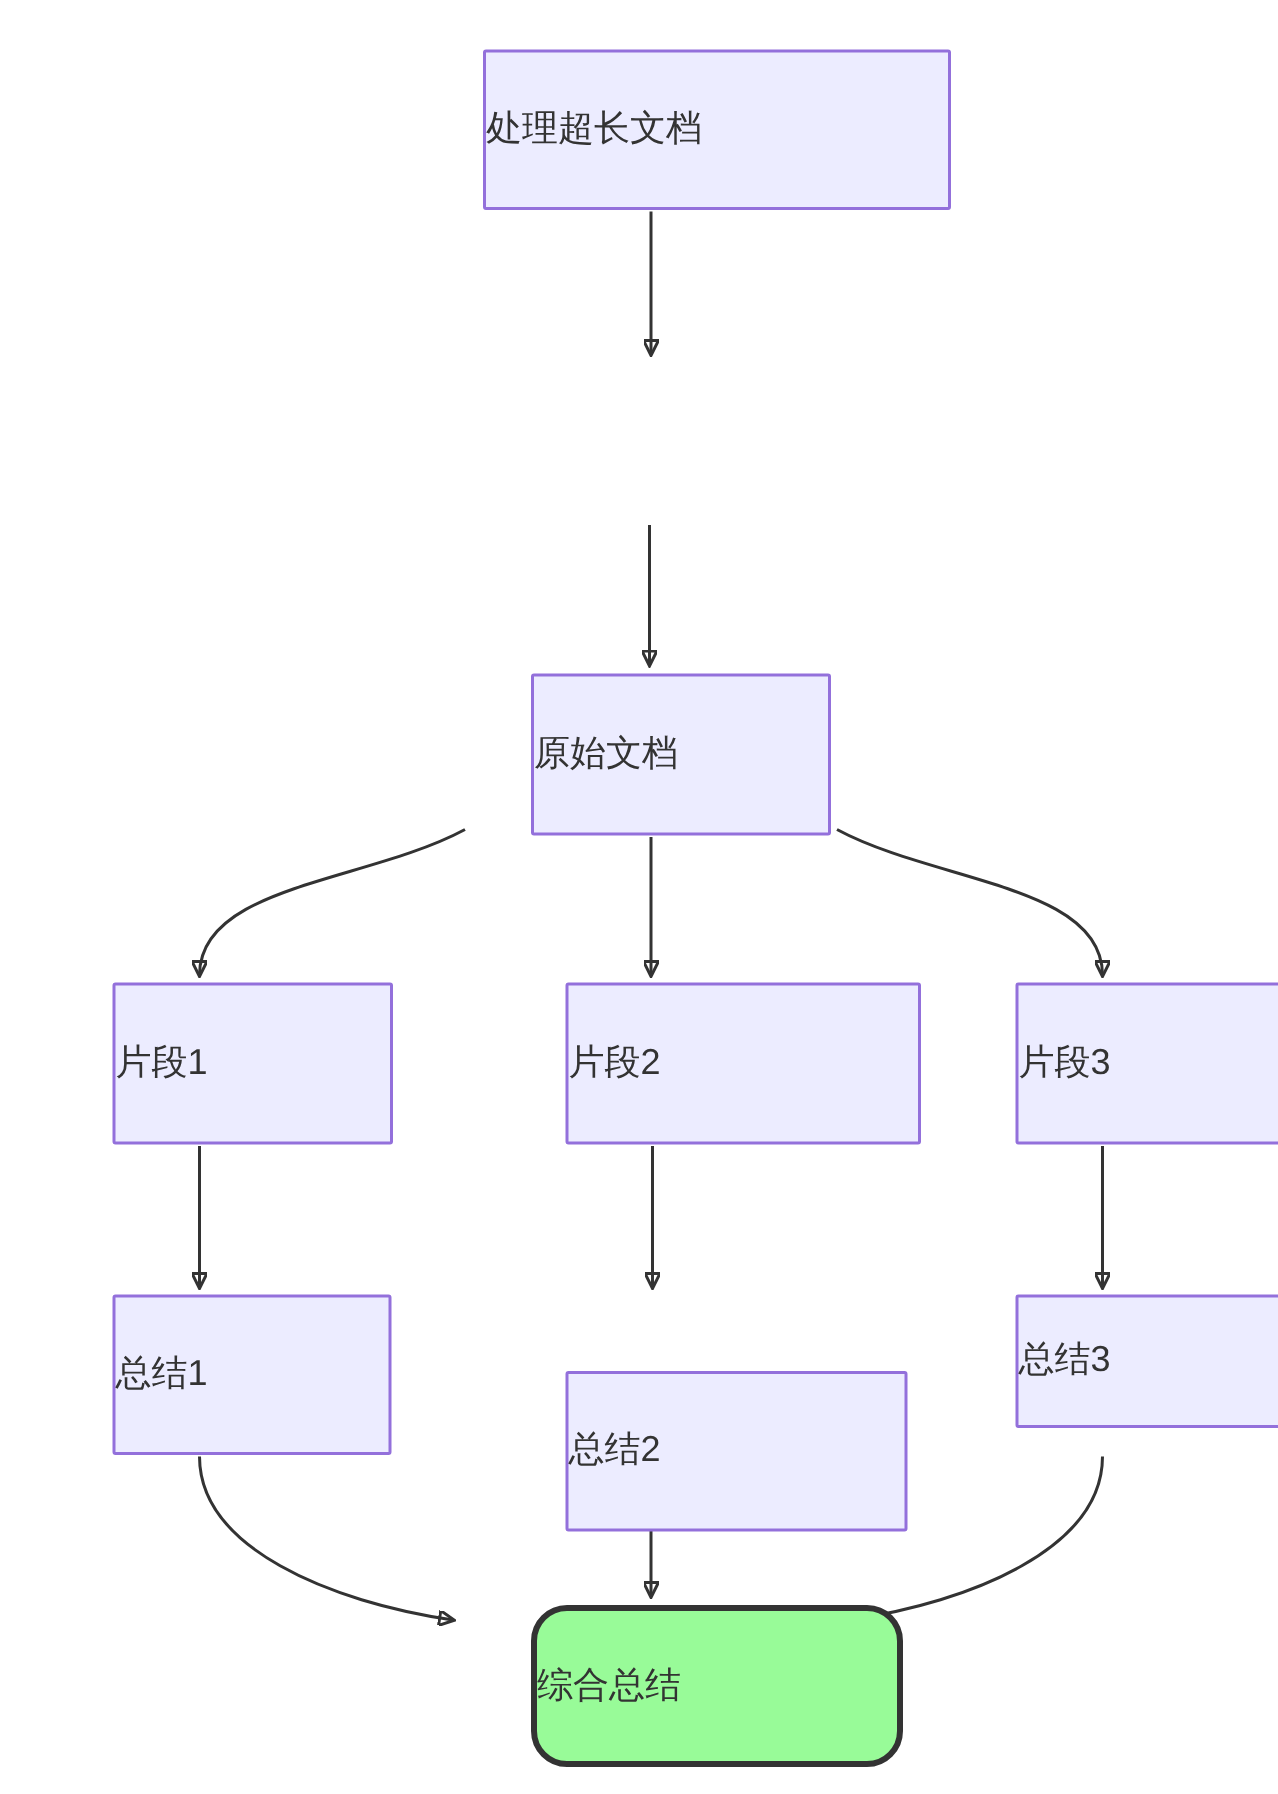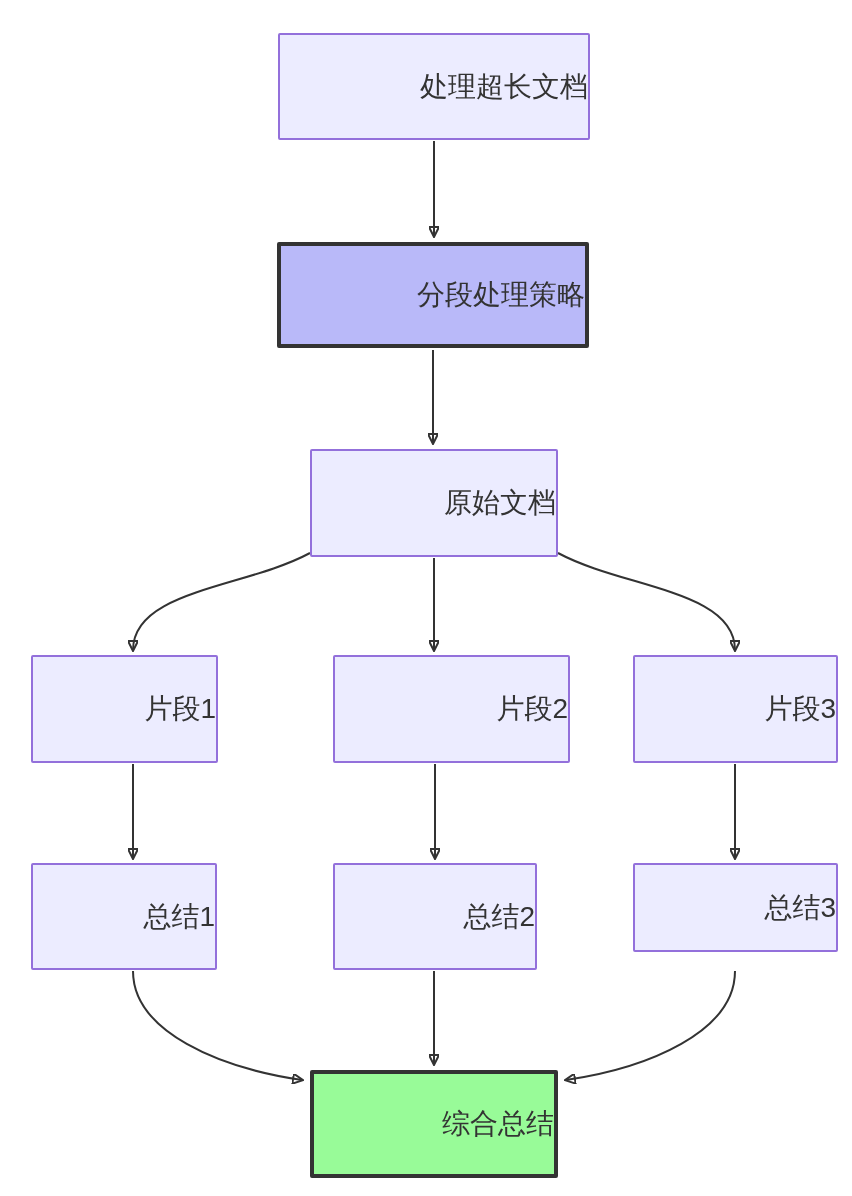--- a/index.html
+++ b/index.html
@@ -17,49 +17,50 @@
     position:relative;
     width:852px;height:1196px;
     background:var(--background);
     font-family:"Liberation Sans","DejaVu Sans",sans-serif;
     overflow:hidden;
   }
   .edge-layer{position:absolute;left:0;top:0;}
   .edge-layer path{stroke:var(--edge);stroke-width:2;fill:none;}
   .node{
     position:absolute;
-    display:flex;align-items:center;justify-content:flex-end;
+    display:flex;align-items:center;justify-content:flex-start;
     box-sizing:border-box;
     background:var(--node-fill);
     border:2px solid var(--node-border);
     border-radius:2px;
     color:var(--text);
-    font-size:28px;
+    font-size:24px;
     line-height:1.2;
     text-align:center;
+    margin-left:44px;
   }
   .node.emphasis{
     background:var(--strategy-fill);
     border:4px solid var(--emphasis-border);
   }
   .node.final{
     background:var(--final-fill);
     border:4px solid var(--emphasis-border);
   }
   
   #n-start   {left:278px;top:33px;  width:312px;height:107px;}
   #n-strategy{left:277px;top:242px; width:312px;height:106px;}
-  #n-doc     {left:310px;top:449px; width:248px;height:108px;}
+  #n-doc     {left:310px;top:449px; width:200px;height:108px;}
   #n-seg1    {left:31px; top:655px; width:187px;height:108px;}
   #n-seg2    {left:333px;top:655px; width:237px;height:108px;}
   #n-seg3    {left:633px;top:655px; width:205px;height:108px;}
   #n-sum1    {left:31px; top:863px; width:186px;height:107px;}
-  #n-sum2    {left:333px;top:863px; width:204px;height:107px;}
+  #n-sum2    {left:333px;top:914px; width:228px;height:107px;}
   #n-sum3    {left:633px;top:863px; width:205px;height:89px;}
-  #n-final   {left:310px;top:1070px;width:248px;height:108px;}
+  #n-final   {left:310px;top:1070px;width:248px;height:108px;border-radius:24px;}
 </style>
 </head>
 <body>
 
 <div class="canvas">
 
   <svg class="edge-layer" width="852" height="1196" viewBox="0 0 852 1196">
     <defs>
       <marker id="arrow" viewBox="0 0 10 10" refX="9" refY="5" markerWidth="6" markerHeight="5" orient="auto">
         <path d="M0,0 L10,5 L0,10 z" fill="#333333"></path>
@@ -75,23 +76,20 @@
     <path d="M735,764 L735,858" marker-end="url(#arrow)"></path>
     <path d="M133,971 C133,1032 220,1068 302,1080" marker-end="url(#arrow)"></path>
     <path d="M434,971 L434,1064" marker-end="url(#arrow)"></path>
     <path d="M735,971 C735,1032 648,1068 566,1080" marker-end="url(#arrow)"></path>
   </svg>
 
   <div class="node" id="n-start">
     <span>处理超长文档</span>
   </div>
 
-  <div class="node emphasis" id="n-strategy">
-    <span>分段处理策略</span>
-  </div>
 
   <div class="node" id="n-doc">
     <span>原始文档</span>
   </div>
 
   <div class="node" id="n-seg1">
     <span>片段1</span>
   </div>
   <div class="node" id="n-seg2">
     <span>片段2</span>

